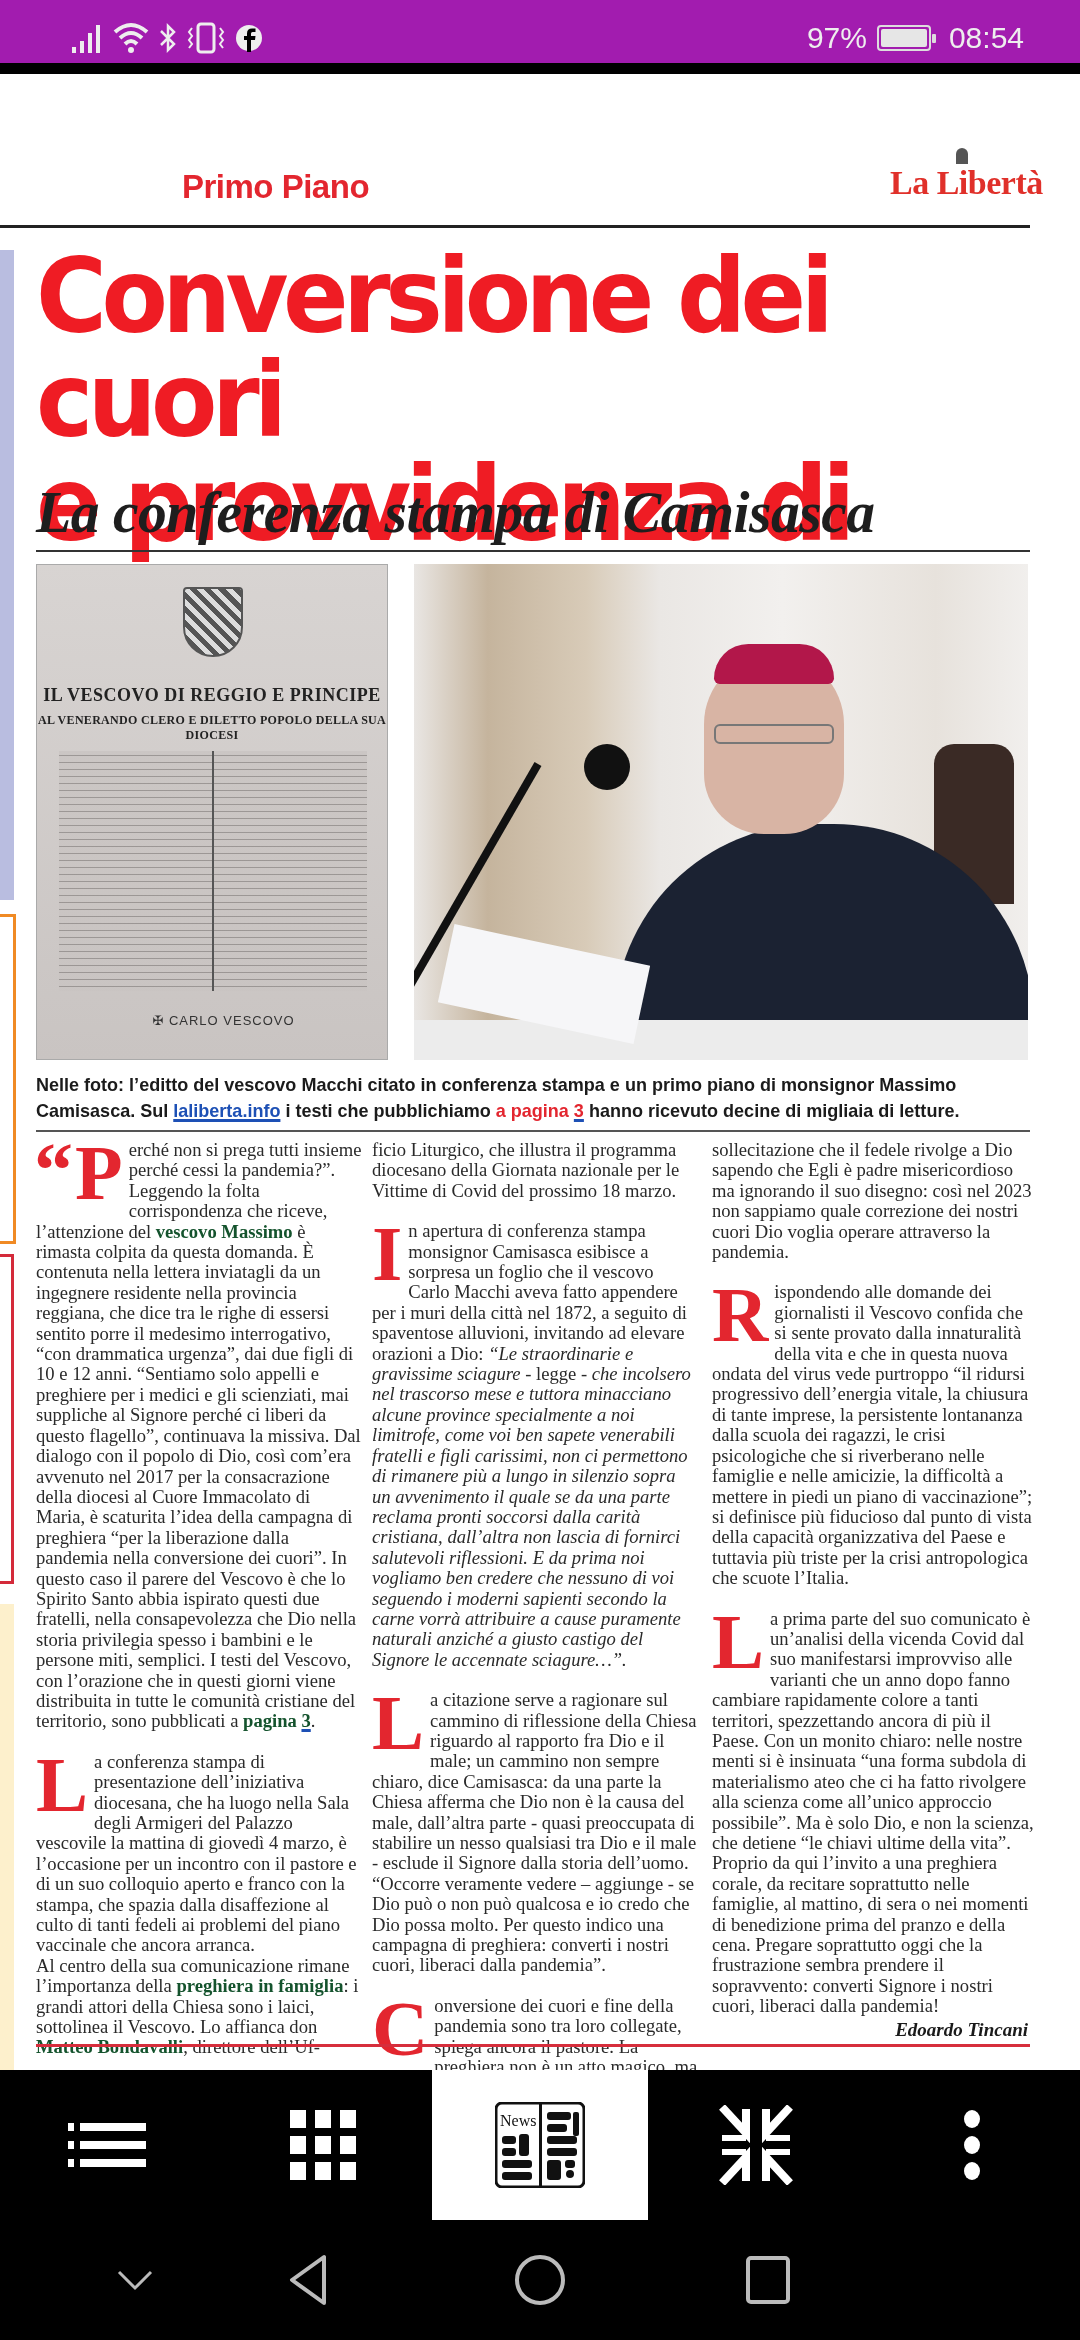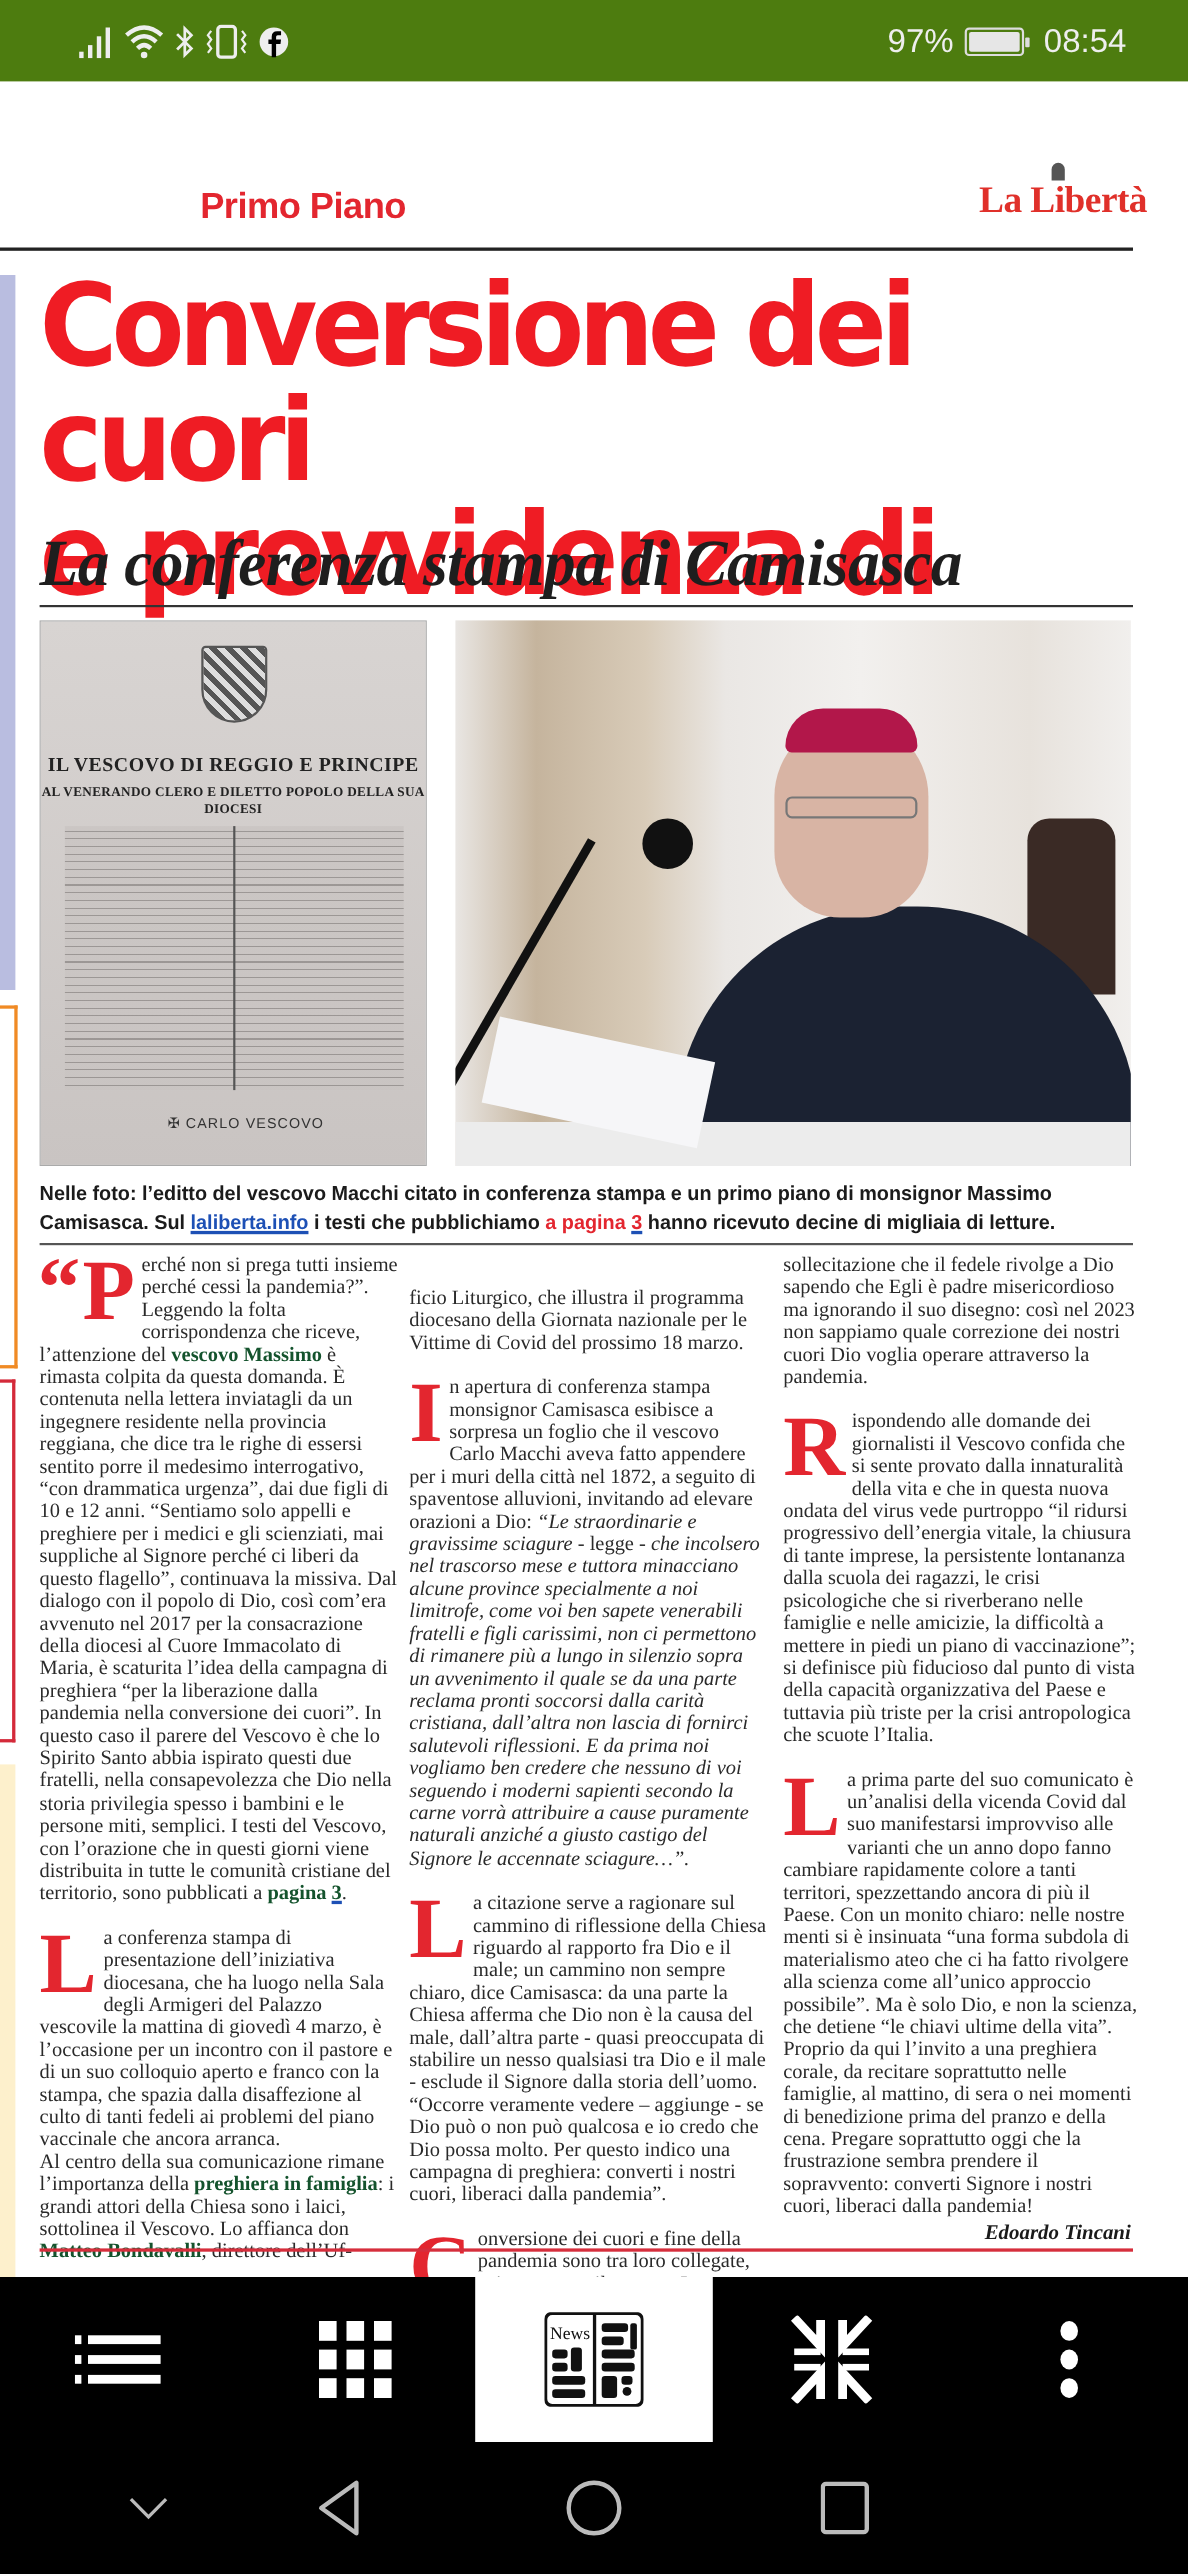--- a/index.html
+++ b/index.html
@@ -1,20 +1,20 @@
 <!DOCTYPE html>
 <html><head>
 <meta charset="utf-8">
 <style>
   * { box-sizing: border-box; margin: 0; padding: 0; }
   html, body { width: 1080px; height: 2340px; overflow: hidden; background: #000; }
   body { position: relative; font-family: "Liberation Serif", serif; }
 
   
-  .status-bar { position: absolute; left: 0; top: 0; width: 1080px; height: 75px; background: #4d7c0f; color: #eee;
+  .status-bar { position: absolute; left: 0; top: 0; width: 1080px; height: 63px; background: #a21caf; color: #eee;
     font-family: "Liberation Sans", sans-serif; }
   .sb-left { position: absolute; left: 70px; top: 18px; height: 40px; display: flex; align-items: center; gap: 8px; }
   .sb-right { position: absolute; right: 56px; top: 18px; height: 40px; display: flex; align-items: center; gap: 10px; font-size: 30px; }
   .battery { width: 54px; height: 26px; border: 2px solid #ddd; border-radius: 4px; position: relative; padding: 2px; }
   .battery .fill { width: 100%; height: 100%; background: #e6e6e6; border-radius: 2px; }
   .battery::after { content: ""; position: absolute; right: -7px; top: 7px; width: 4px; height: 9px; background: #ddd; border-radius: 1px; }
 
   
   .page { position: absolute; left: 0; top: 74px; width: 1080px; height: 1996px; background: #fff; overflow: hidden; }
   .left-strip { position: absolute; left: 0; top: 0; width: 16px; height: 100%; }
@@ -65,21 +65,21 @@
     font-size: 18.4px; line-height: 26px; color: #1b1b1b; transform: scaleX(0.98); transform-origin: left top; }
   .caption .link { color: #1d50b5; text-decoration: underline; text-decoration-color: #1d50b5; text-decoration-thickness: 3px; }
   .caption .red { color: #e3262f; }
   .rule-caption { position: absolute; left: 36px; top: 1056px; width: 994px; height: 2px; background: #555; }
 
   
   .col { position: absolute; top: 1066px; width: 326px; font-family: "Liberation Serif", serif; font-size: 18.6px; line-height: 20.4px; color: #2a2a2a; }
   .col p { margin: 0; }
   .col .gap { height: 20px; }
   .col1 { left: 36px; }
-  .col2 { left: 372px; margin-top: 30px; }
+  .col2 { left: 372px; }
   .col3 { left: 712px; }
   .dropcap { float: left; color: #e3262f; font-weight: bold; font-size: 78px; line-height: 62px; margin: 2px 6px 0 0; font-family: "Liberation Serif", serif; }
   .quote-mark { float: left; color: #e3262f; font-weight: bold; font-size: 78px; line-height: 60px; margin: 0 2px 0 -2px; }
   .b { font-weight: bold; color: #14532d; }
   .i { font-style: italic; }
   .ul-blue { text-decoration: underline; text-decoration-color: #1d50b5; text-decoration-thickness: 3px; }
   .signature { position: absolute; left: 712px; top: 2008px; width: 316px; text-align: right; font-weight: bold; font-style: italic;
     font-family: "Liberation Serif", serif; font-size: 19px; color: #1a1a1a; margin-top: 11px; }
   .rule-bottom { position: absolute; left: 36px; top: 1970px; width: 994px; height: 3px; background: #d62e3c; }
 

